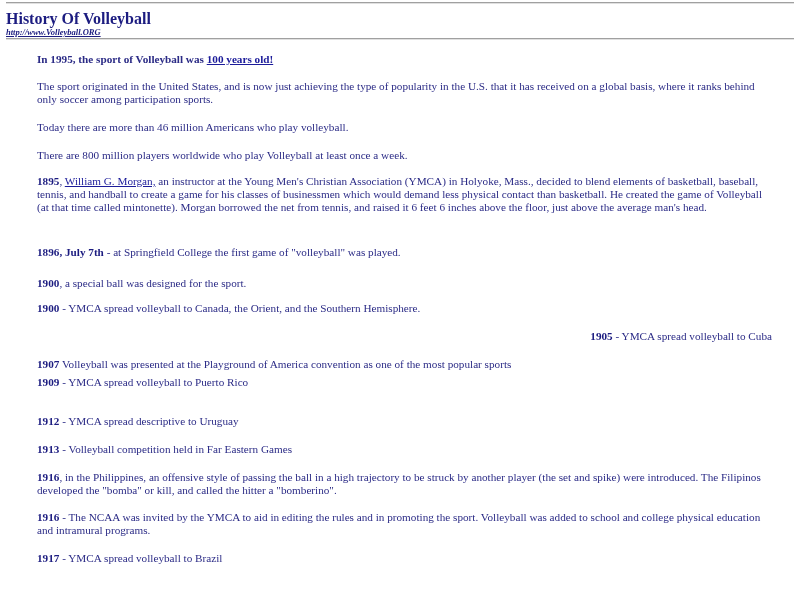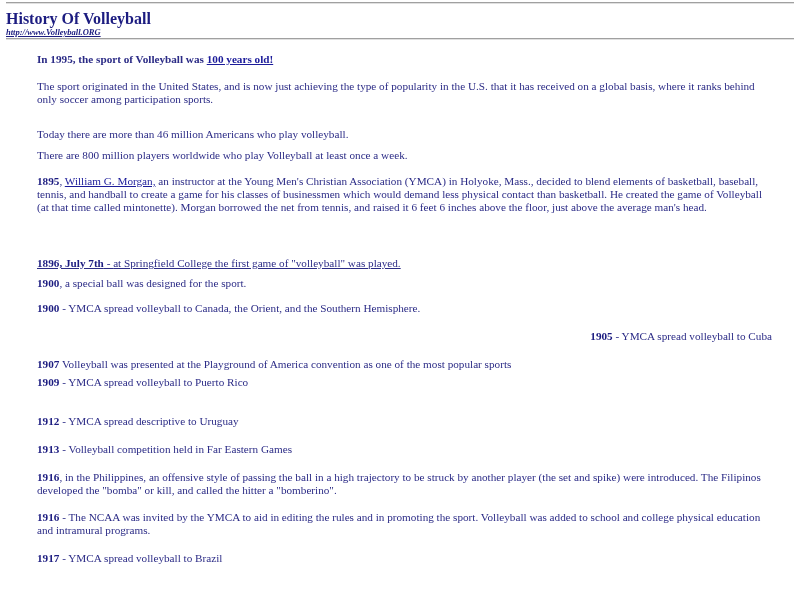--- a/index.html
+++ b/index.html
@@ -24,28 +24,28 @@
 <h1 class="title">History Of Volleyball</h1>
 <a class="url">http://www.Volleyball.ORG</a>
 <div class="hr" style="top:38px;"></div>
 
 <div class="content">
   <p class="p lead" style="top:53px;">
     <span>In 1995, the sport of Volleyball was </span><a>100 years old!</a>
   </p>
 
   <p class="p" style="top:80px;">The sport originated in the United States, and is now just achieving the type of popularity in the U.S. that it has received on a global basis, where it ranks behind only soccer among participation sports.</p>
-  <p class="p" style="top:128px;">Today there are more than 46 million Americans who play volleyball.</p>
+  <p class="p" style="top:121px;">Today there are more than 46 million Americans who play volleyball.</p>
   <p class="p" style="top:149px;">There are 800 million players worldwide who play Volleyball at least once a week.</p>
 
   <p class="p" style="top:175px;">
     <b>1895</b><span>, </span><a>William G. Morgan,</a><span> an instructor at the Young Men's Christian Association (YMCA) in Holyoke, Mass., decided to blend elements of basketball, baseball, tennis, and handball to create a game for his classes of businessmen which would demand less physical contact than basketball. He created the game of Volleyball (at that time called mintonette). Morgan borrowed the net from tennis, and raised it 6 feet 6 inches above the floor, just above the average man's head.</span><br>
   </p>
 
-  <p class="p" style="top:257px;text-decoration:underline;"><b>1896, July 7th</b><span> -  </span><span>at Springfield College the first game of "volleyball" was played.</span></p>
+  <p class="p" style="top:246px;"><b>1896, July 7th</b><span> -  </span><span>at Springfield College the first game of "volleyball" was played.</span></p>
   <p class="p" style="top:277px;"><b>1900</b><span>, </span><span>a special ball was designed for the sport.</span></p>
   <p class="p" style="top:302px;"><b>1900</b><span> - </span><span>YMCA spread volleyball to Canada, the Orient, and the Southern Hemisphere.</span></p>
   <p class="p" style="top:330px;text-align:right;"><b>1905</b><span> - </span><span>YMCA spread volleyball to Cuba</span></p>
   <p class="p" style="top:358px;"><b>1907</b><span> </span><span>Volleyball was presented at the Playground of America convention as one of the most popular sports</span></p>
   <p class="p" style="top:376px;"><b>1909</b><span> - </span><span>YMCA spread volleyball to Puerto Rico</span></p>
   <p class="p" style="top:415px;"><b>1912</b><span> - </span><span>YMCA spread descriptive to Uruguay</span></p>
   <p class="p" style="top:443px;"><b>1913</b><span> - </span><span>Volleyball competition held in Far Eastern Games</span></p>
   <p class="p" style="top:471px;"><b>1916</b><span>, </span><span>in the Philippines, an offensive style of passing the ball in a high trajectory to be struck by another player (the set and spike) were introduced. The Filipinos developed the "bomba" or kill, and called the hitter a "bomberino".</span></p>
   <p class="p" style="top:511px;"><b>1916</b><span> - </span><span>The NCAA was invited by the YMCA to aid in editing the rules and in promoting the sport. Volleyball was added to school and college physical education and intramural programs.</span></p>
   <p class="p" style="top:552px;"><b>1917</b><span> - </span><span>YMCA spread volleyball to Brazil</span></p>

